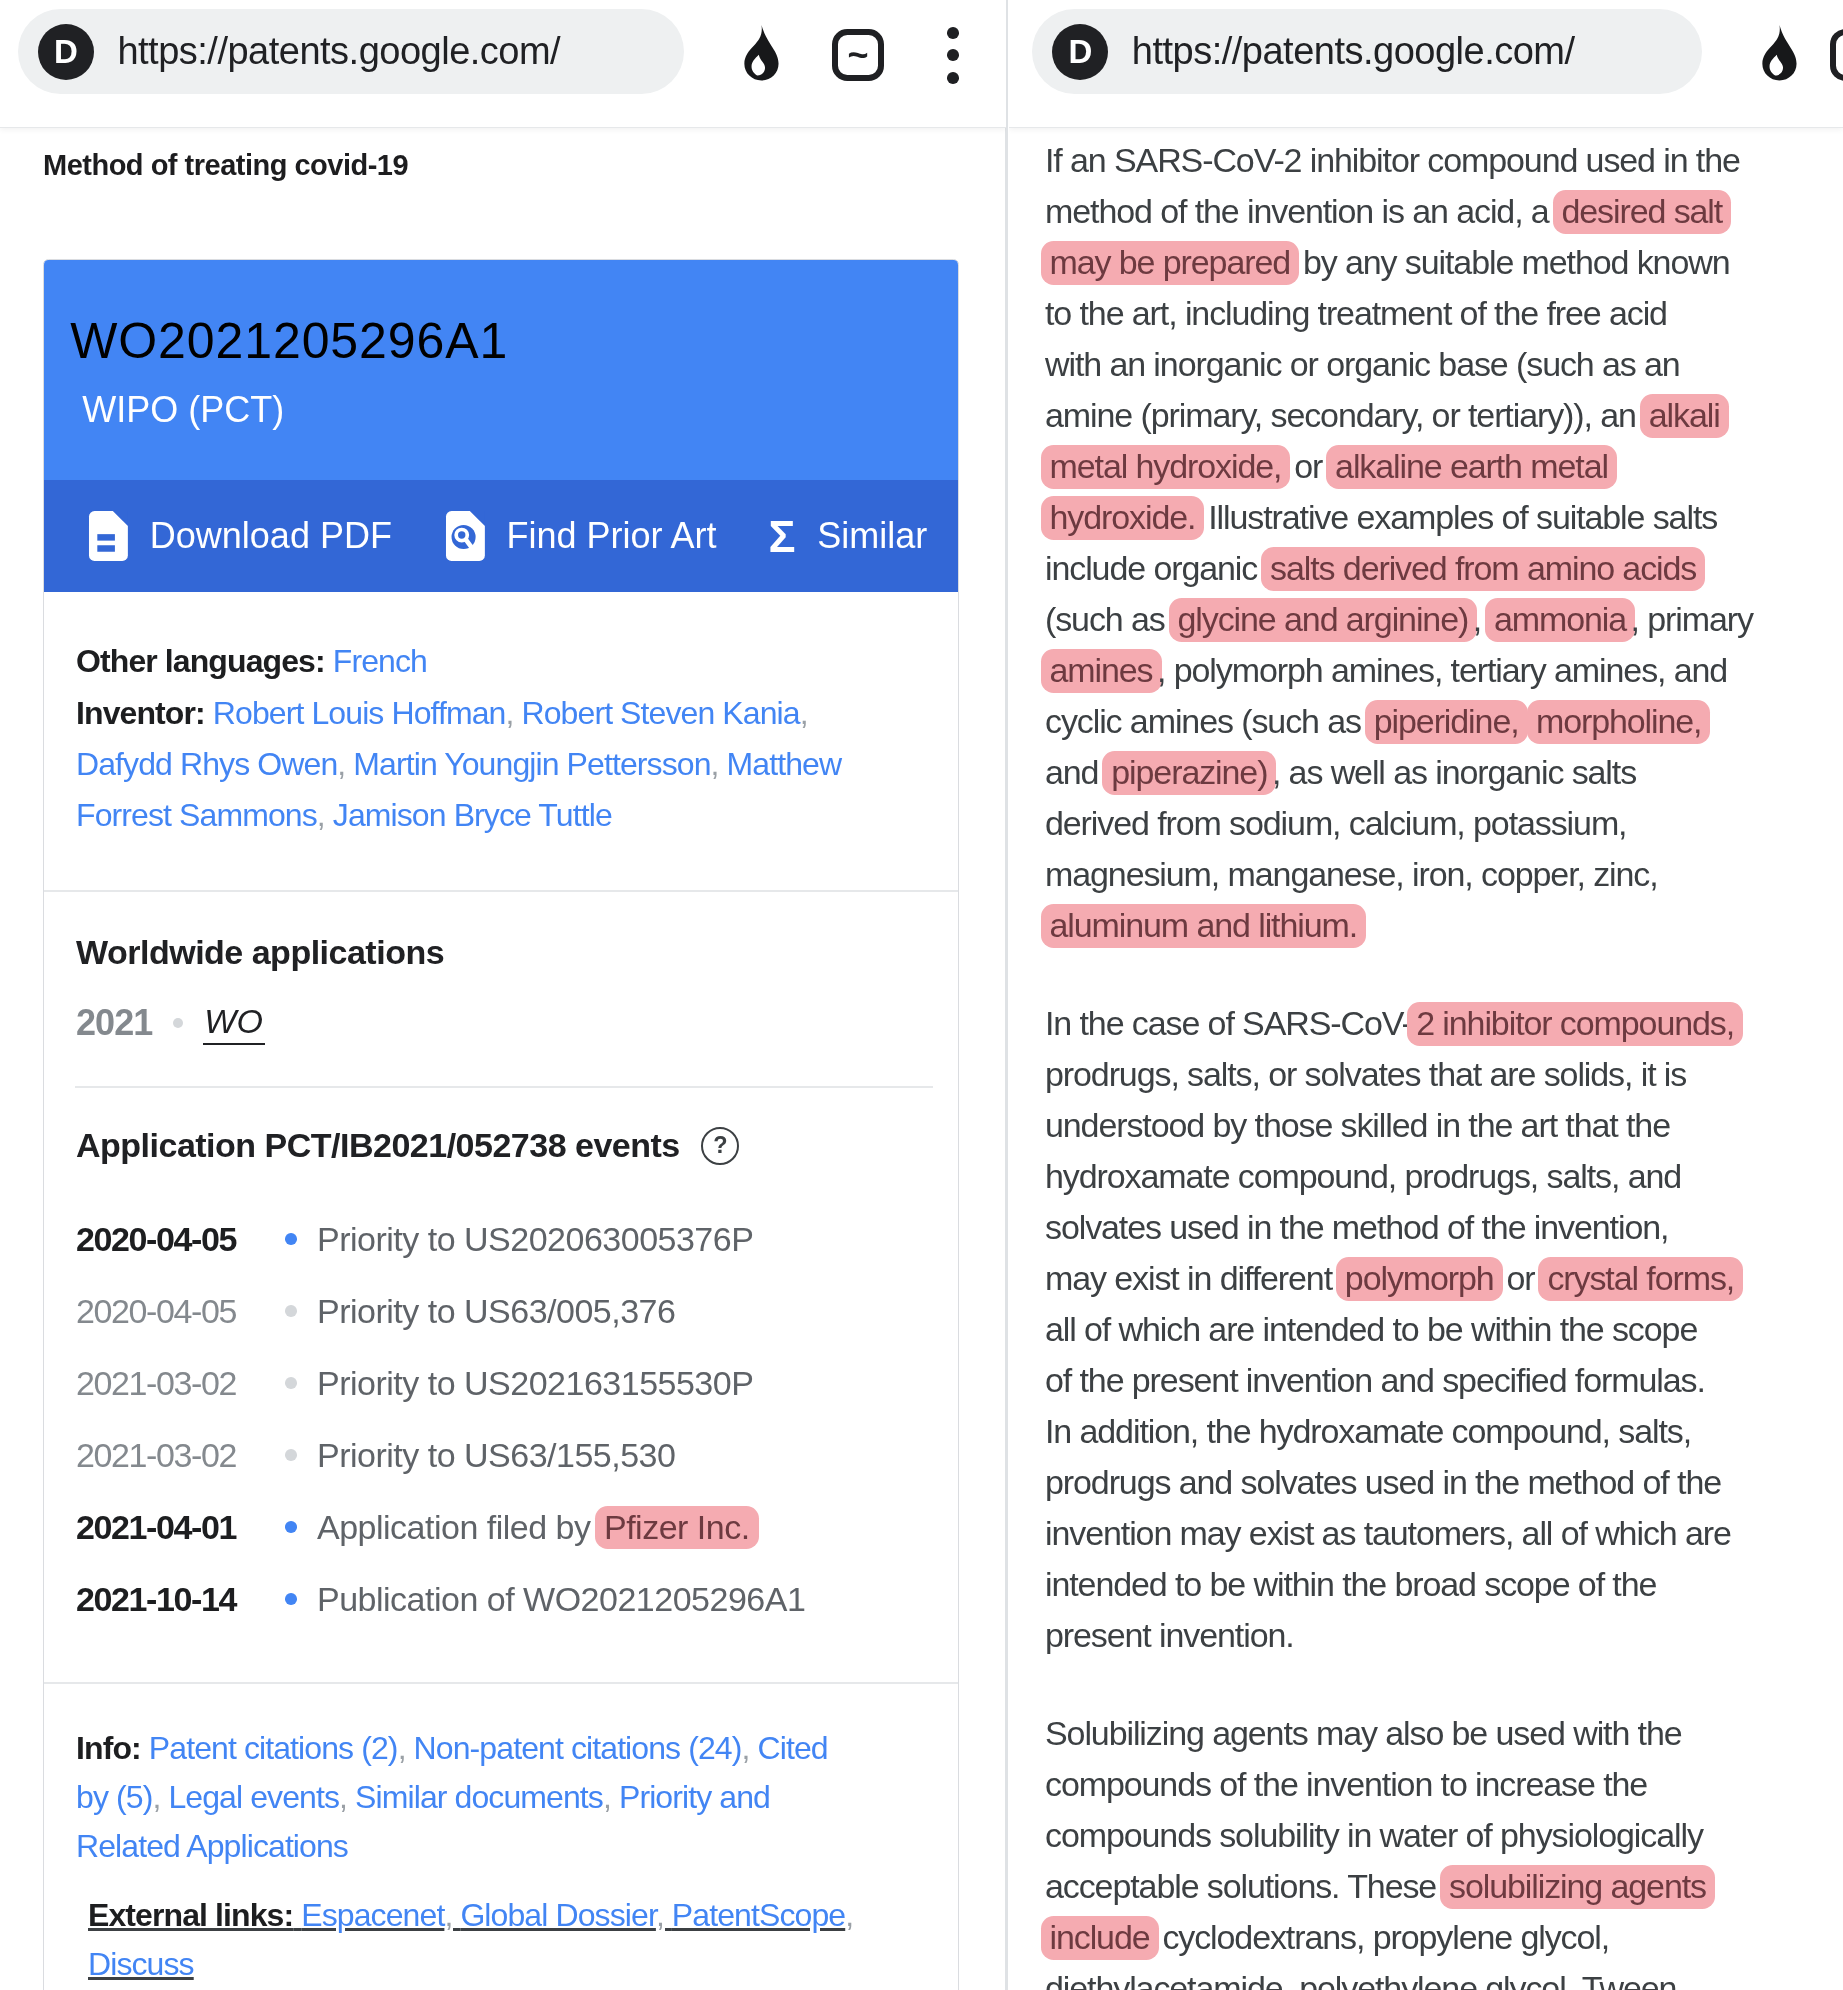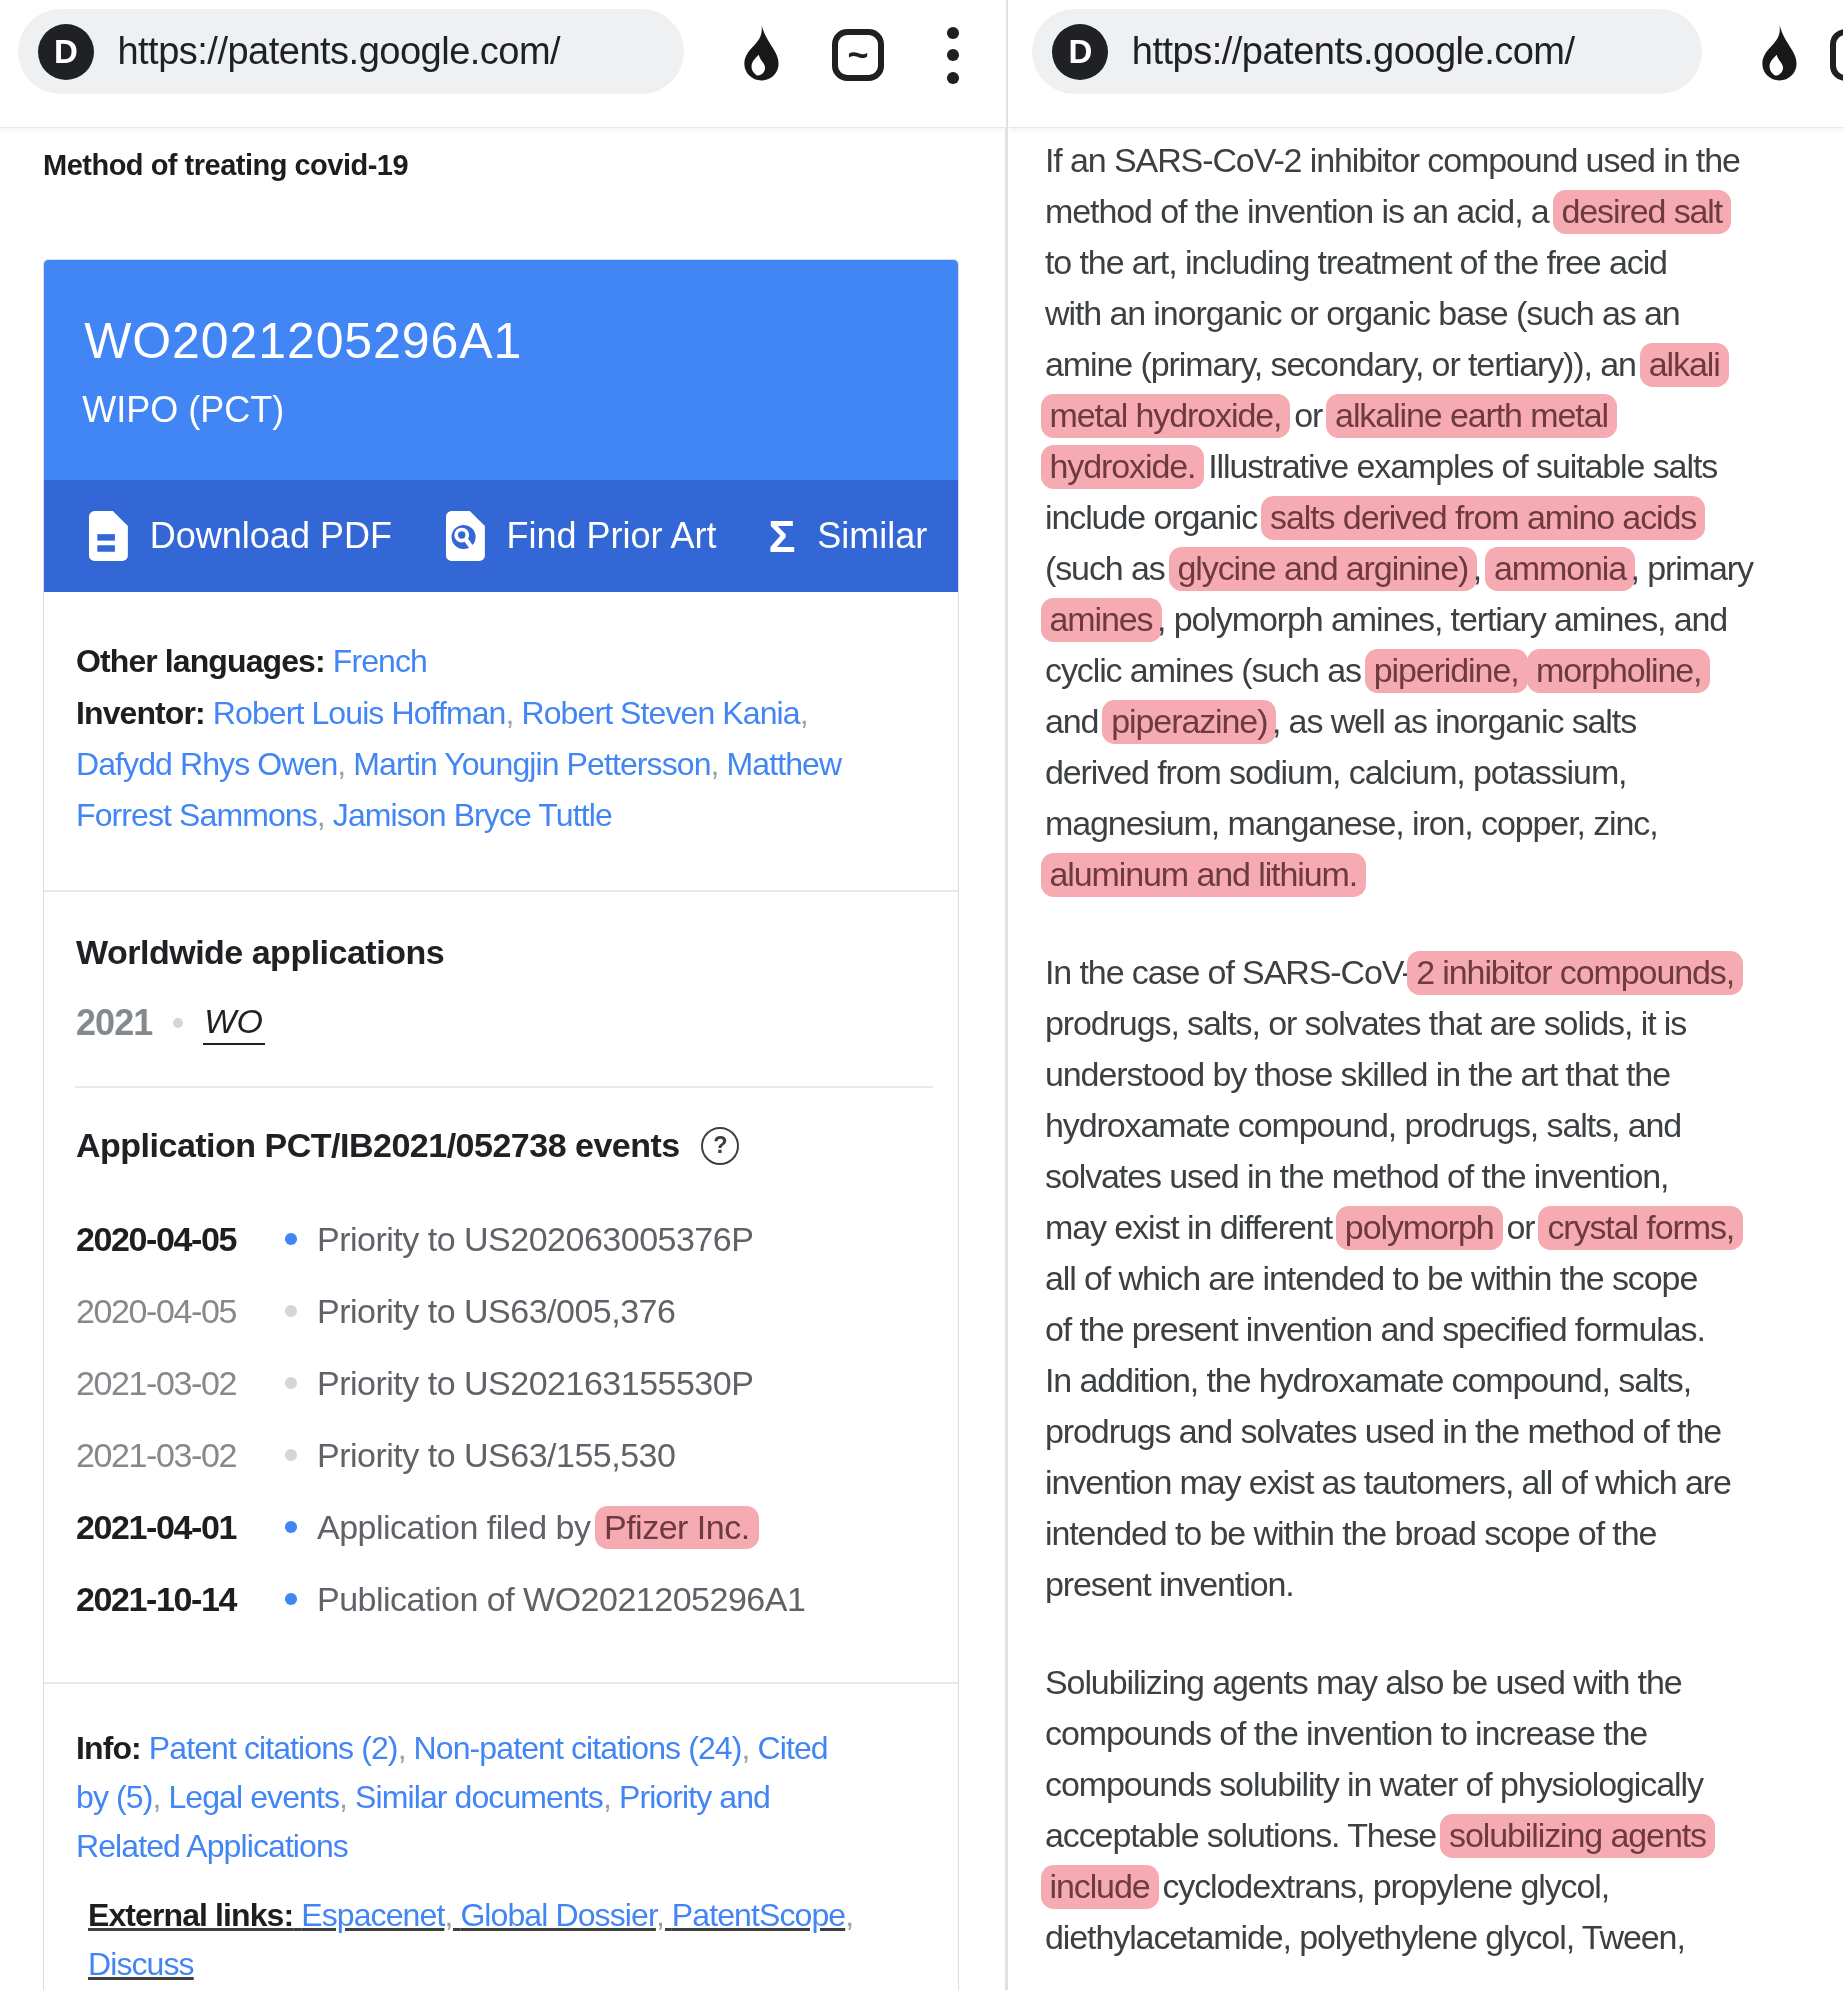--- a/index.html
+++ b/index.html
@@ -31,21 +31,21 @@
   .dots i { width:11.7px; height:11.7px; border-radius:50%; background:var(--chrome-icon,#1f2023); }
   .fl-left  { left:734px; } .tb-left { left:832px; } .dots-left { left:947px; }
   .fl-right { left:743px; } .tb-right { left:821px; }
 
   
   .page-title { position:absolute; top:149px; left:43px; font-size:29px; font-weight:700;
                 color:#1d1d1f; letter-spacing:-0.5px; white-space:nowrap; }
   .card { position:absolute; top:259px; left:43px; width:916px; height:1737px;
           border:1.8px solid var(--border,#dadce0); border-radius:5.4px; background:#fff; overflow:hidden; }
   .card-blue { position:absolute; top:-1.8px; left:-1.8px; right:-1.8px; height:334px; background:var(--accent,#4285f4); }
-  .pubnum { position:absolute; top:54px; left:42px; font-size:50px; color:#ffffff; letter-spacing:0.9px; }
+  .pubnum { position:absolute; top:54px; left:28px; font-size:50px; color:#000000; letter-spacing:0.9px; }
   .office { position:absolute; top:131px; left:40px; font-size:36px; color:#fff; }
   .bluebar { position:absolute; left:0; right:0; bottom:0; height:112px; background:var(--toolbar,#3367d6);
              display:flex; align-items:center; padding-left:45px; gap:52px; }
   .bluebtn { display:flex; align-items:center; gap:21.6px; color:#fff; font-size:36px; white-space:nowrap; cursor:pointer; }
   .bluebtn svg { display:block; }
   .sigma { font-size:45px; font-weight:700; color:#fff; line-height:1; }
 
   .rich { font-size:32px; line-height:51px; color:var(--text,#3c4043); letter-spacing:-0.9px; white-space:nowrap; }
   .sec-langs    { position:absolute; top:376px;  left:32px; }
   .sec-inventor { position:absolute; top:428px;  left:32px; }
@@ -229,20 +229,21 @@
     </svg>
     <div class="tabbox tb-right">
         <span>~</span>
       </div>
   </div>
 
   <div class="rtext">
       <div class="para">
         <div class="line"><span class="seg-t">If an SARS-CoV-2 inhibitor compound used in the</span></div>
         <div class="line"><span class="seg-t">method of the invention is an acid, a </span><span class="seg-h">desired salt</span></div>
+        <div class="line"><span class="seg-h">may be prepared</span><span class="seg-t"> by any suitable method known</span></div>
         <div class="line"><span class="seg-t">to the art, including treatment of the free acid</span></div>
         <div class="line"><span class="seg-t">with an inorganic or organic base (such as an</span></div>
         <div class="line"><span class="seg-t">amine (primary, secondary, or tertiary)), an </span><span class="seg-h">alkali</span></div>
         <div class="line"><span class="seg-h">metal hydroxide,</span><span class="seg-t"> or </span><span class="seg-h">alkaline earth metal</span></div>
         <div class="line"><span class="seg-h">hydroxide.</span><span class="seg-t"> Illustrative examples of suitable salts</span></div>
         <div class="line"><span class="seg-t">include organic </span><span class="seg-h">salts derived from amino acids</span></div>
         <div class="line"><span class="seg-t">(such as </span><span class="seg-h">glycine and arginine)</span><span class="seg-t">, </span><span class="seg-h">ammonia</span><span class="seg-t">, primary</span></div>
         <div class="line"><span class="seg-h">amines</span><span class="seg-t">, polymorph amines, tertiary amines, and</span></div>
         <div class="line"><span class="seg-t">cyclic amines (such as </span><span class="seg-h">piperidine,</span><span class="seg-t"> </span><span class="seg-h">morpholine,</span></div>
         <div class="line"><span class="seg-t">and </span><span class="seg-h">piperazine)</span><span class="seg-t">, as well as inorganic salts</span></div>

